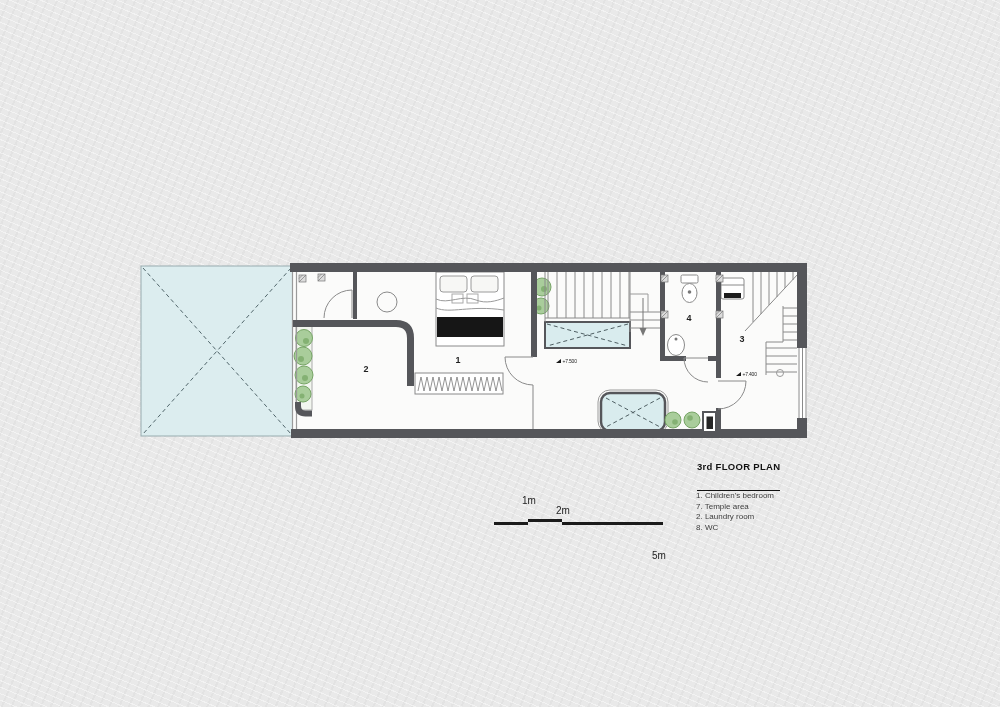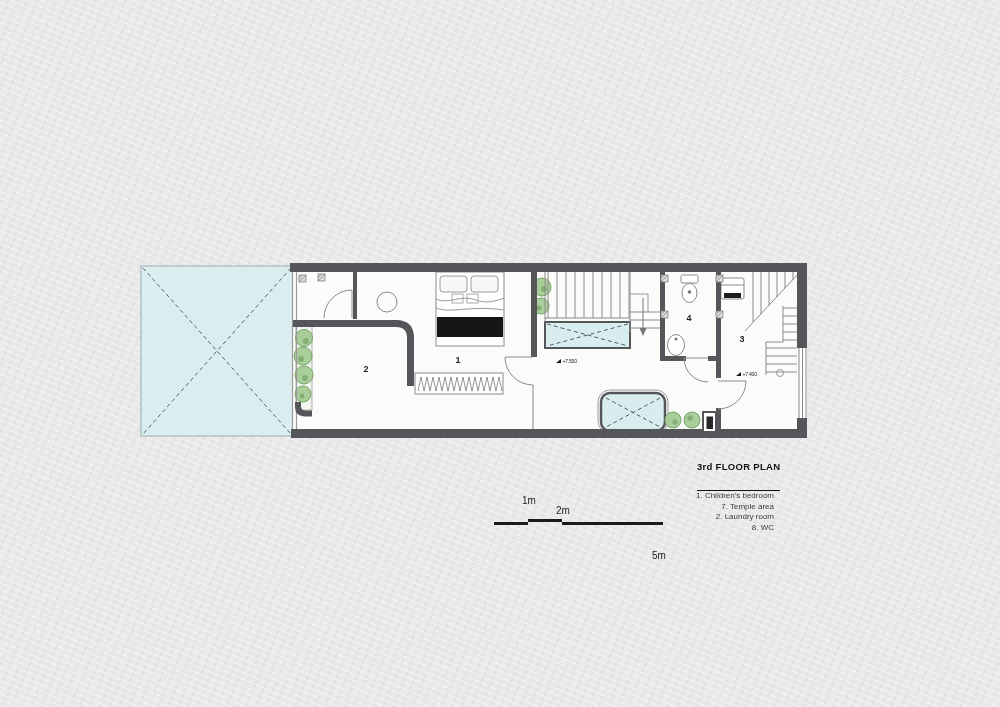--- a/index.html
+++ b/index.html
@@ -24,21 +24,21 @@
   .lvl-tri{
     width:0;height:0;display:inline-block;
     border-right:5px solid #161616;border-top:4px solid transparent;
   }
   .plan-title{
     position:absolute;left:697px;top:461px;
     font-size:9.5px;font-weight:bold;letter-spacing:0.3px;color:#111;
     border-bottom:1.6px solid #111;padding-bottom:18px;white-space:nowrap;
   }
   .legend{position:absolute;left:696px;top:491px;font-size:8px;color:#3c3c3c;}
-  .legend-item{line-height:10.6px;white-space:nowrap;text-align:right;}
+  .legend-item{line-height:10.6px;white-space:nowrap;}
   .scale-seg{position:absolute;height:3px;background:#1b1b1b;}
   .scale-label{position:absolute;transform:translate(-50%,0);font-size:10px;color:#222;}
 </style>
 </head>
 <body>
 
 <div class="canvas">
 
   <svg class="plan-svg" width="1000" height="707" viewBox="0 0 1000 707">
 

